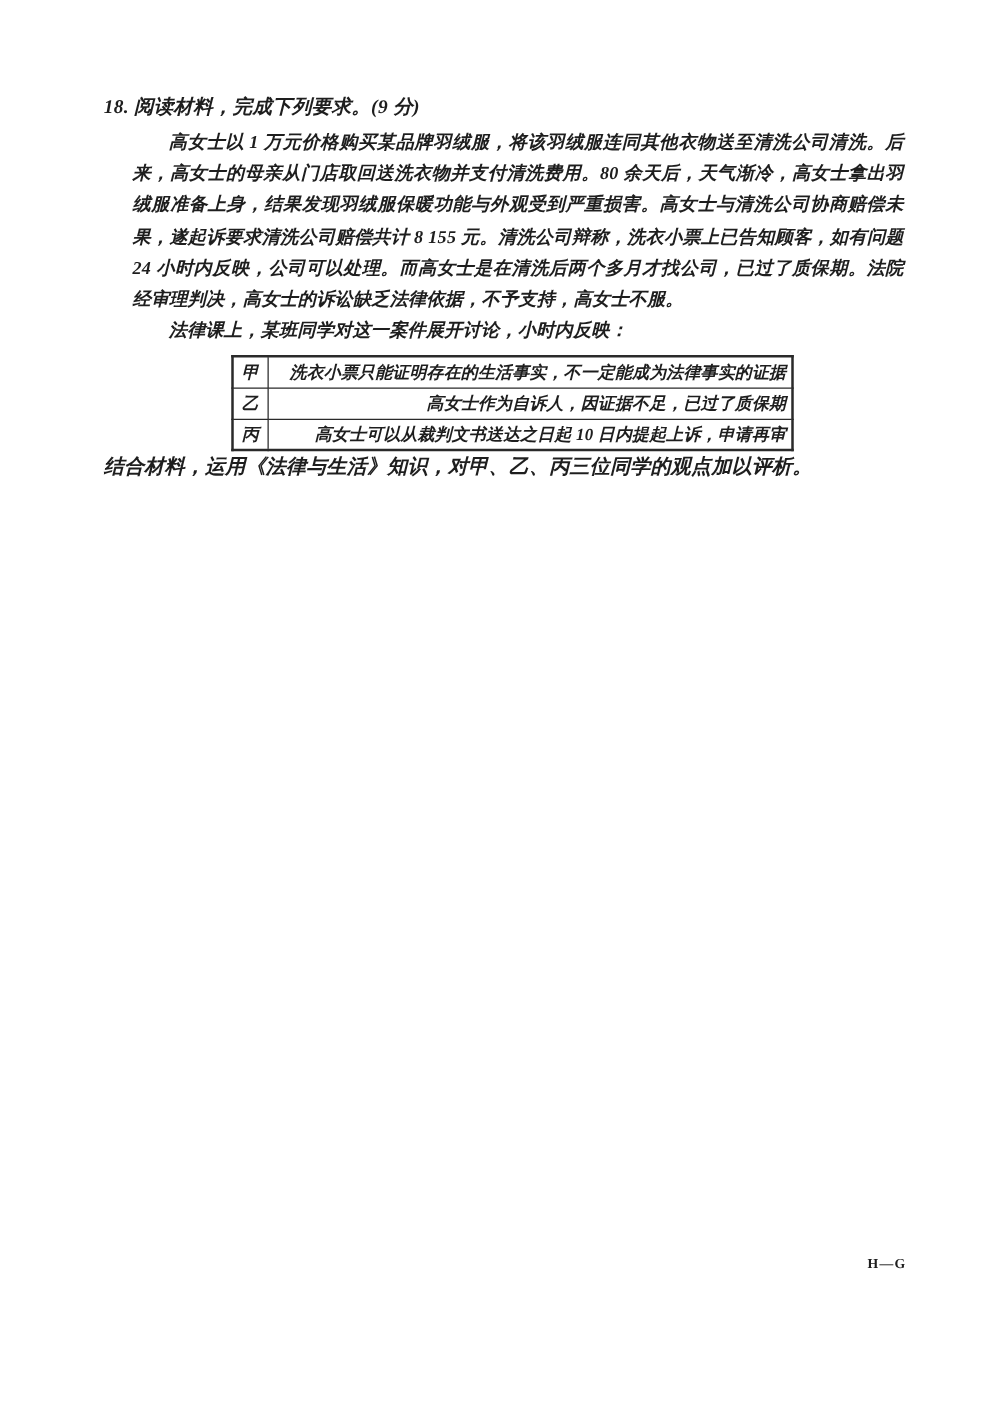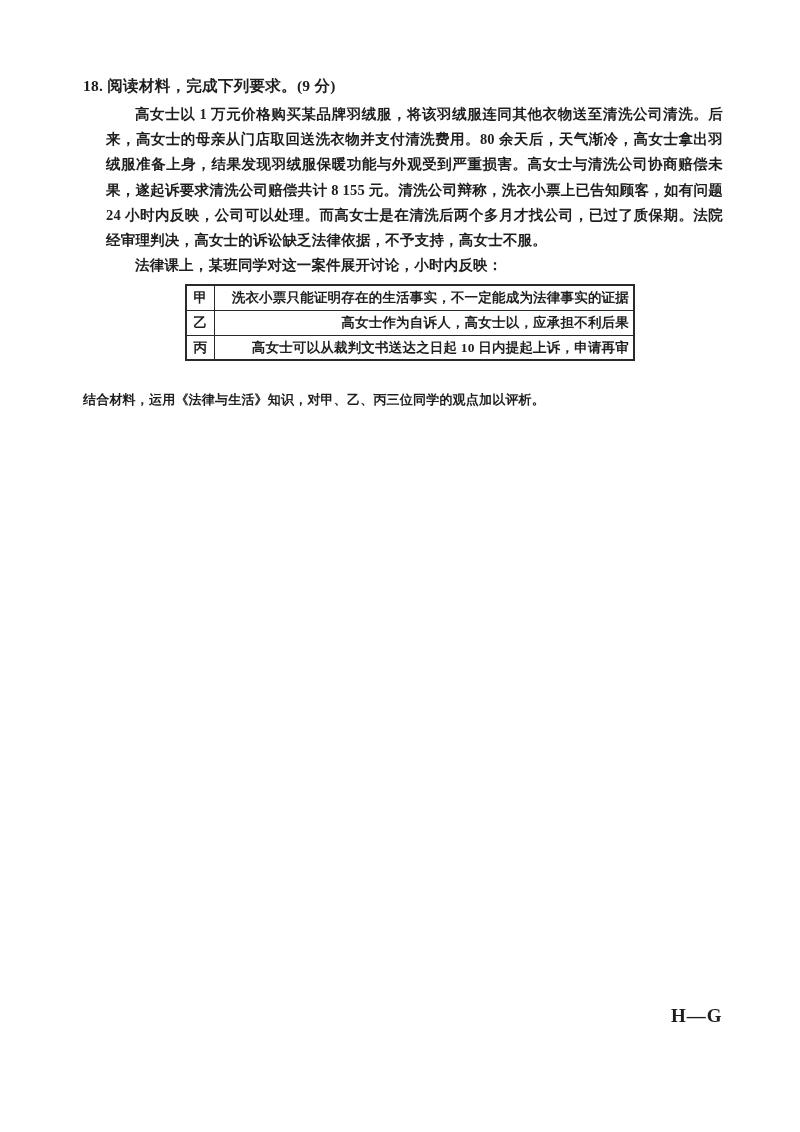--- a/index.html
+++ b/index.html
@@ -12,20 +12,21 @@
     background: #ffffff;
     font-family: "Liberation Serif", "DejaVu Serif", serif;
     color: #1e1e1e;
     overflow: hidden;
   }
   .question {
     position: absolute;
     left: 83px;
     top: 74px;
     width: 641px;
+    font-style: italic;
   }
   .q-head {
     font-size: 15.5px;
     font-weight: bold;
     line-height: 24px;
     letter-spacing: 0.3px;
     white-space: nowrap;
   }
   .q-num { margin-right: 4px; }
   .body {
@@ -62,41 +63,41 @@
   }
   .vp-table td.lbl {
     width: 28px;
     text-align: center;
   }
   .vp-table td.txt {
     padding-left: 10px;
     padding-right: 4px;
   }
   .task {
-    margin-top: 26px;
-    font-size: 13px;
+    margin-top: 0;
+    font-size: 16px;
     font-weight: bold;
     line-height: 25px;
     letter-spacing: 0.2px;
   }
   .footer-left {
     position: absolute;
     top: 1005px;
     left: 50%;
     transform: translateX(-52%);
     font-size: 14px;
     font-weight: bold;
     letter-spacing: 0.3px;
     white-space: nowrap;
   }
   .footer-code {
     position: absolute;
     top: 1005px;
-    left: 671px;
-    font-size: 19px;
+    left: 694px;
+    font-size: 11px;
     font-weight: bold;
     letter-spacing: 1px;
     font-family: Liberation Serif, serif;
   }
 </style>
 </head>
 <body>
 
 <div class="page">
   <div class="question">
@@ -106,21 +107,21 @@
     <p class="body material">高女士以 1 万元价格购买某品牌羽绒服，将该羽绒服连同其他衣物送至清洗公司清洗。后来，高女士的母亲从门店取回送洗衣物并支付清洗费用。80 余天后，天气渐冷，高女士拿出羽绒服准备上身，结果发现羽绒服保暖功能与外观受到严重损害。高女士与清洗公司协商赔偿未果，遂起诉要求清洗公司赔偿共计 8 155 元。清洗公司辩称，洗衣小票上已告知顾客，如有问题 24 小时内反映，公司可以处理。而高女士是在清洗后两个多月才找公司，已过了质保期。法院经审理判决，高女士的诉讼缺乏法律依据，不予支持，高女士不服。</p>
     <p class="body intro">法律课上，某班同学对这一案件展开讨论，小时内反映：</p>
     <table class="vp-table">
       <tbody>
         <tr>
           <td class="lbl">甲</td>
           <td class="txt">洗衣小票只能证明存在的生活事实，不一定能成为法律事实的证据</td>
         </tr>
         <tr>
           <td class="lbl">乙</td>
-          <td class="txt">高女士作为自诉人，高女士以，应承担不利后果</td>
+          <td class="txt">高女士作为自诉人，因证据不足，已过了质保期</td>
         </tr>
         <tr>
           <td class="lbl">丙</td>
           <td class="txt">高女士可以从裁判文书送达之日起 10 日内提起上诉，申请再审</td>
         </tr>
       </tbody>
     </table>
     <p class="task">结合材料，运用《法律与生活》知识，对甲、乙、丙三位同学的观点加以评析。</p>
   </div>
 

